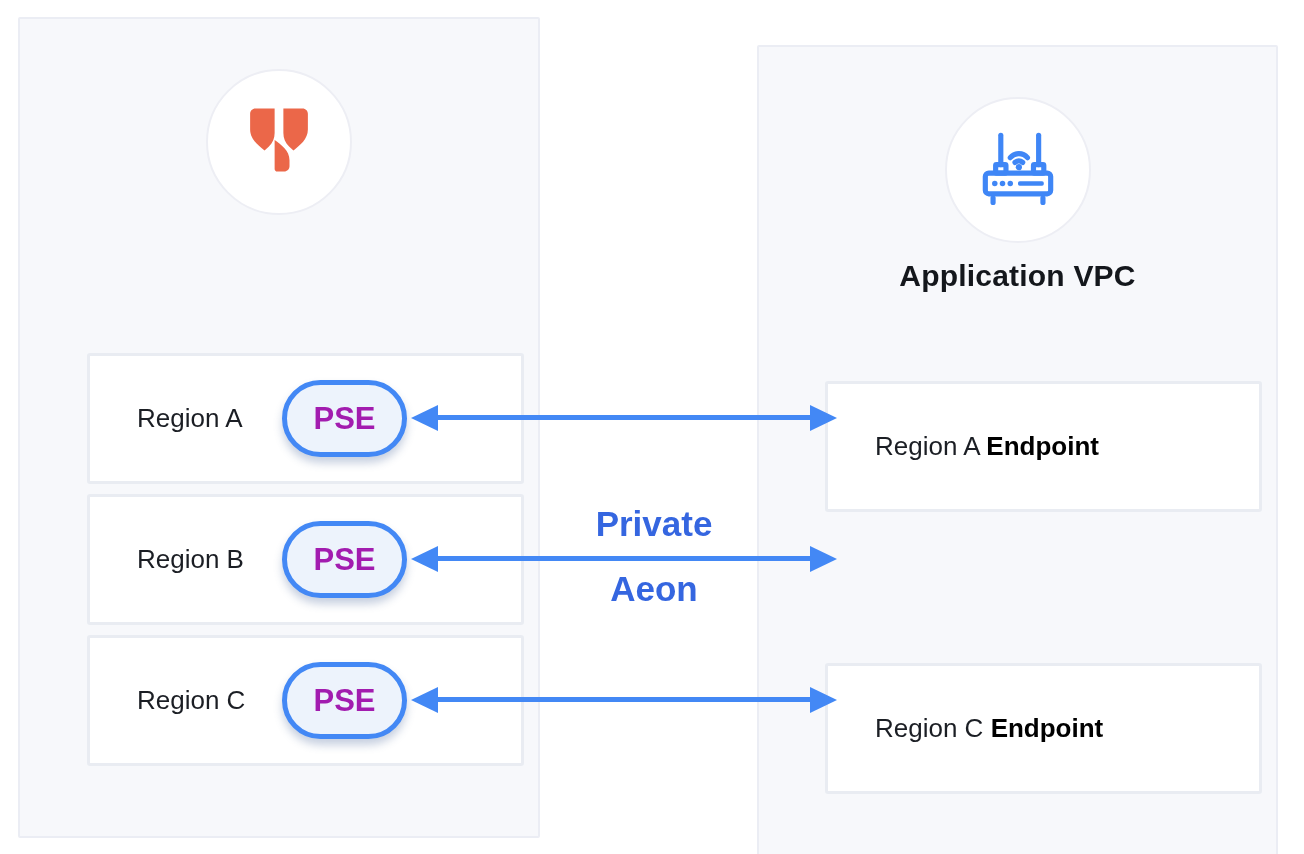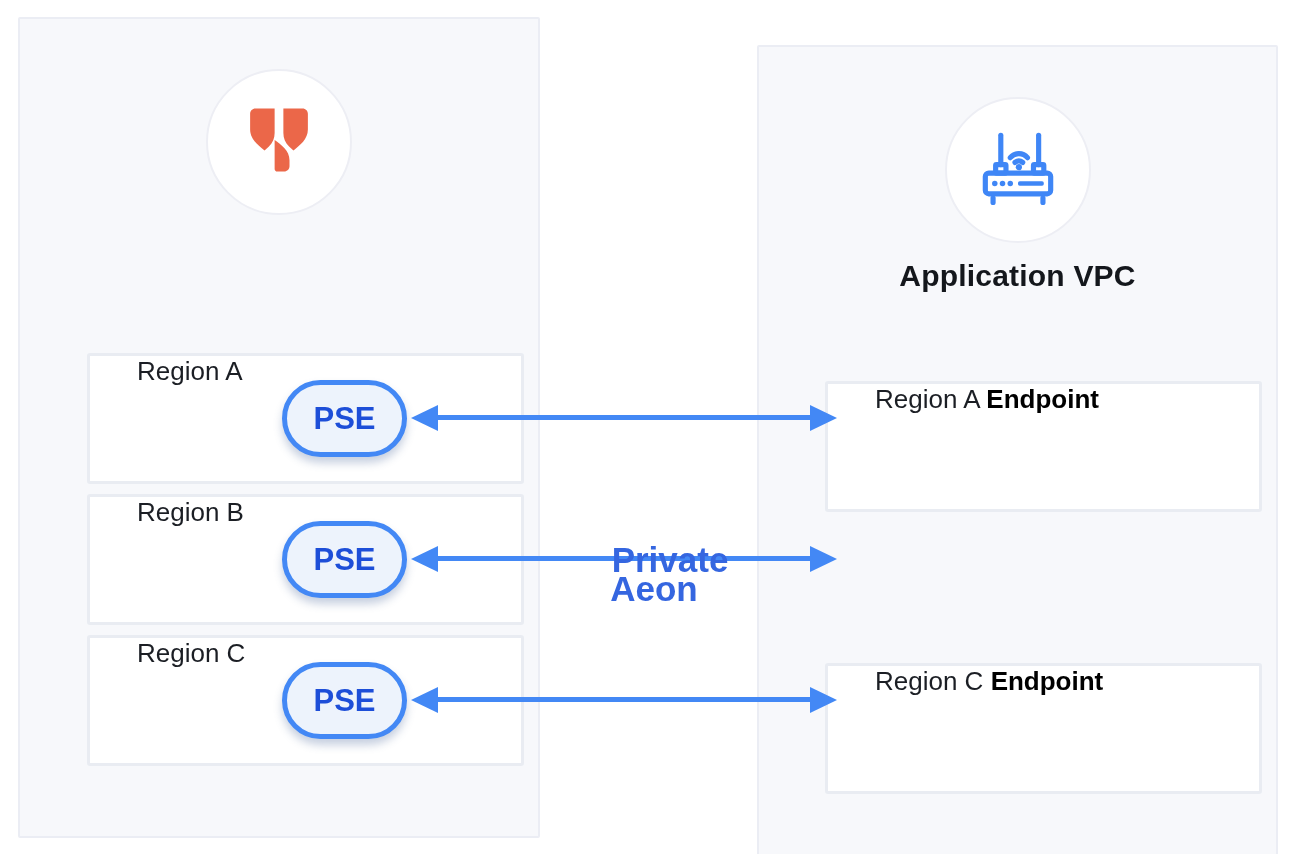--- a/index.html
+++ b/index.html
@@ -20,36 +20,36 @@
     background:#ffffff;border:2px solid #EDEEF4;box-sizing:border-box;
     display:flex;align-items:center;justify-content:center;
   }
   .panel-title{
     position:absolute;top:212px;left:0;width:100%;text-align:center;
     font-size:30px;font-weight:700;color:#14171C;letter-spacing:.2px;
   }
   .row{
     position:absolute;width:437px;height:131px;box-sizing:border-box;
     background:#ffffff;border:3px solid #E9ECF2;border-radius:3px;
-    display:flex;align-items:flex-start;
+    display:flex;align-items:center;
   }
   .panel.left .row{left:67px;}
   .panel.right .row{left:66px;}
   .row.r0{top:334px;}
   .row.r1{top:475px;}
   .row.r2{top:616px;}
   .row-label{
     padding-left:47px;font-size:26px;color:#1B1E24;white-space:pre;
   }
   .row-label b{font-weight:700;color:#000000;}
   .pse-pill{
     position:absolute;left:192px;top:24px;width:125px;height:77px;
     box-sizing:border-box;background:#EDF3FC;border:5px solid #4388F5;
     border-radius:40px;display:flex;align-items:center;justify-content:center;
-    font-size:31px;font-weight:700;color:#1d4ed8;
+    font-size:31px;font-weight:700;color:#a21caf;
     box-shadow:0 6px 9px rgba(82,110,160,.32);
   }
   .arrow{position:absolute;left:411px;width:426px;height:26px;z-index:5;}
   .arrow.a0{top:405px;}
   .arrow.a1{top:546px;}
   .arrow.a2{top:687px;}
   .arrow .line{position:absolute;left:16px;right:16px;top:10px;height:5px;background:#4388F5;}
   .arrow .head-left{
     position:absolute;left:0;top:0;width:0;height:0;
     border-top:13px solid transparent;border-bottom:13px solid transparent;
@@ -57,21 +57,21 @@
   }
   .arrow .head-right{
     position:absolute;right:0;top:0;width:0;height:0;
     border-top:13px solid transparent;border-bottom:13px solid transparent;
     border-left:27px solid #4388F5;
   }
   .pl-label{
     position:absolute;left:540px;width:228px;text-align:center;z-index:6;
     font-size:35px;font-weight:700;color:#3566E0;line-height:42px;
   }
-  .pl-label.top{top:539px;margin-left:16px;}
+  .pl-label.top{top:503px;}
   .pl-label.bottom{top:568px;}
 </style>
 </head>
 <body>
 
 <div class="panel left">
   <div class="avatar">
     <span>
       <svg width="84" height="84" viewBox="0 0 96 96" aria-hidden="true">
         <g fill="#EB6749">

